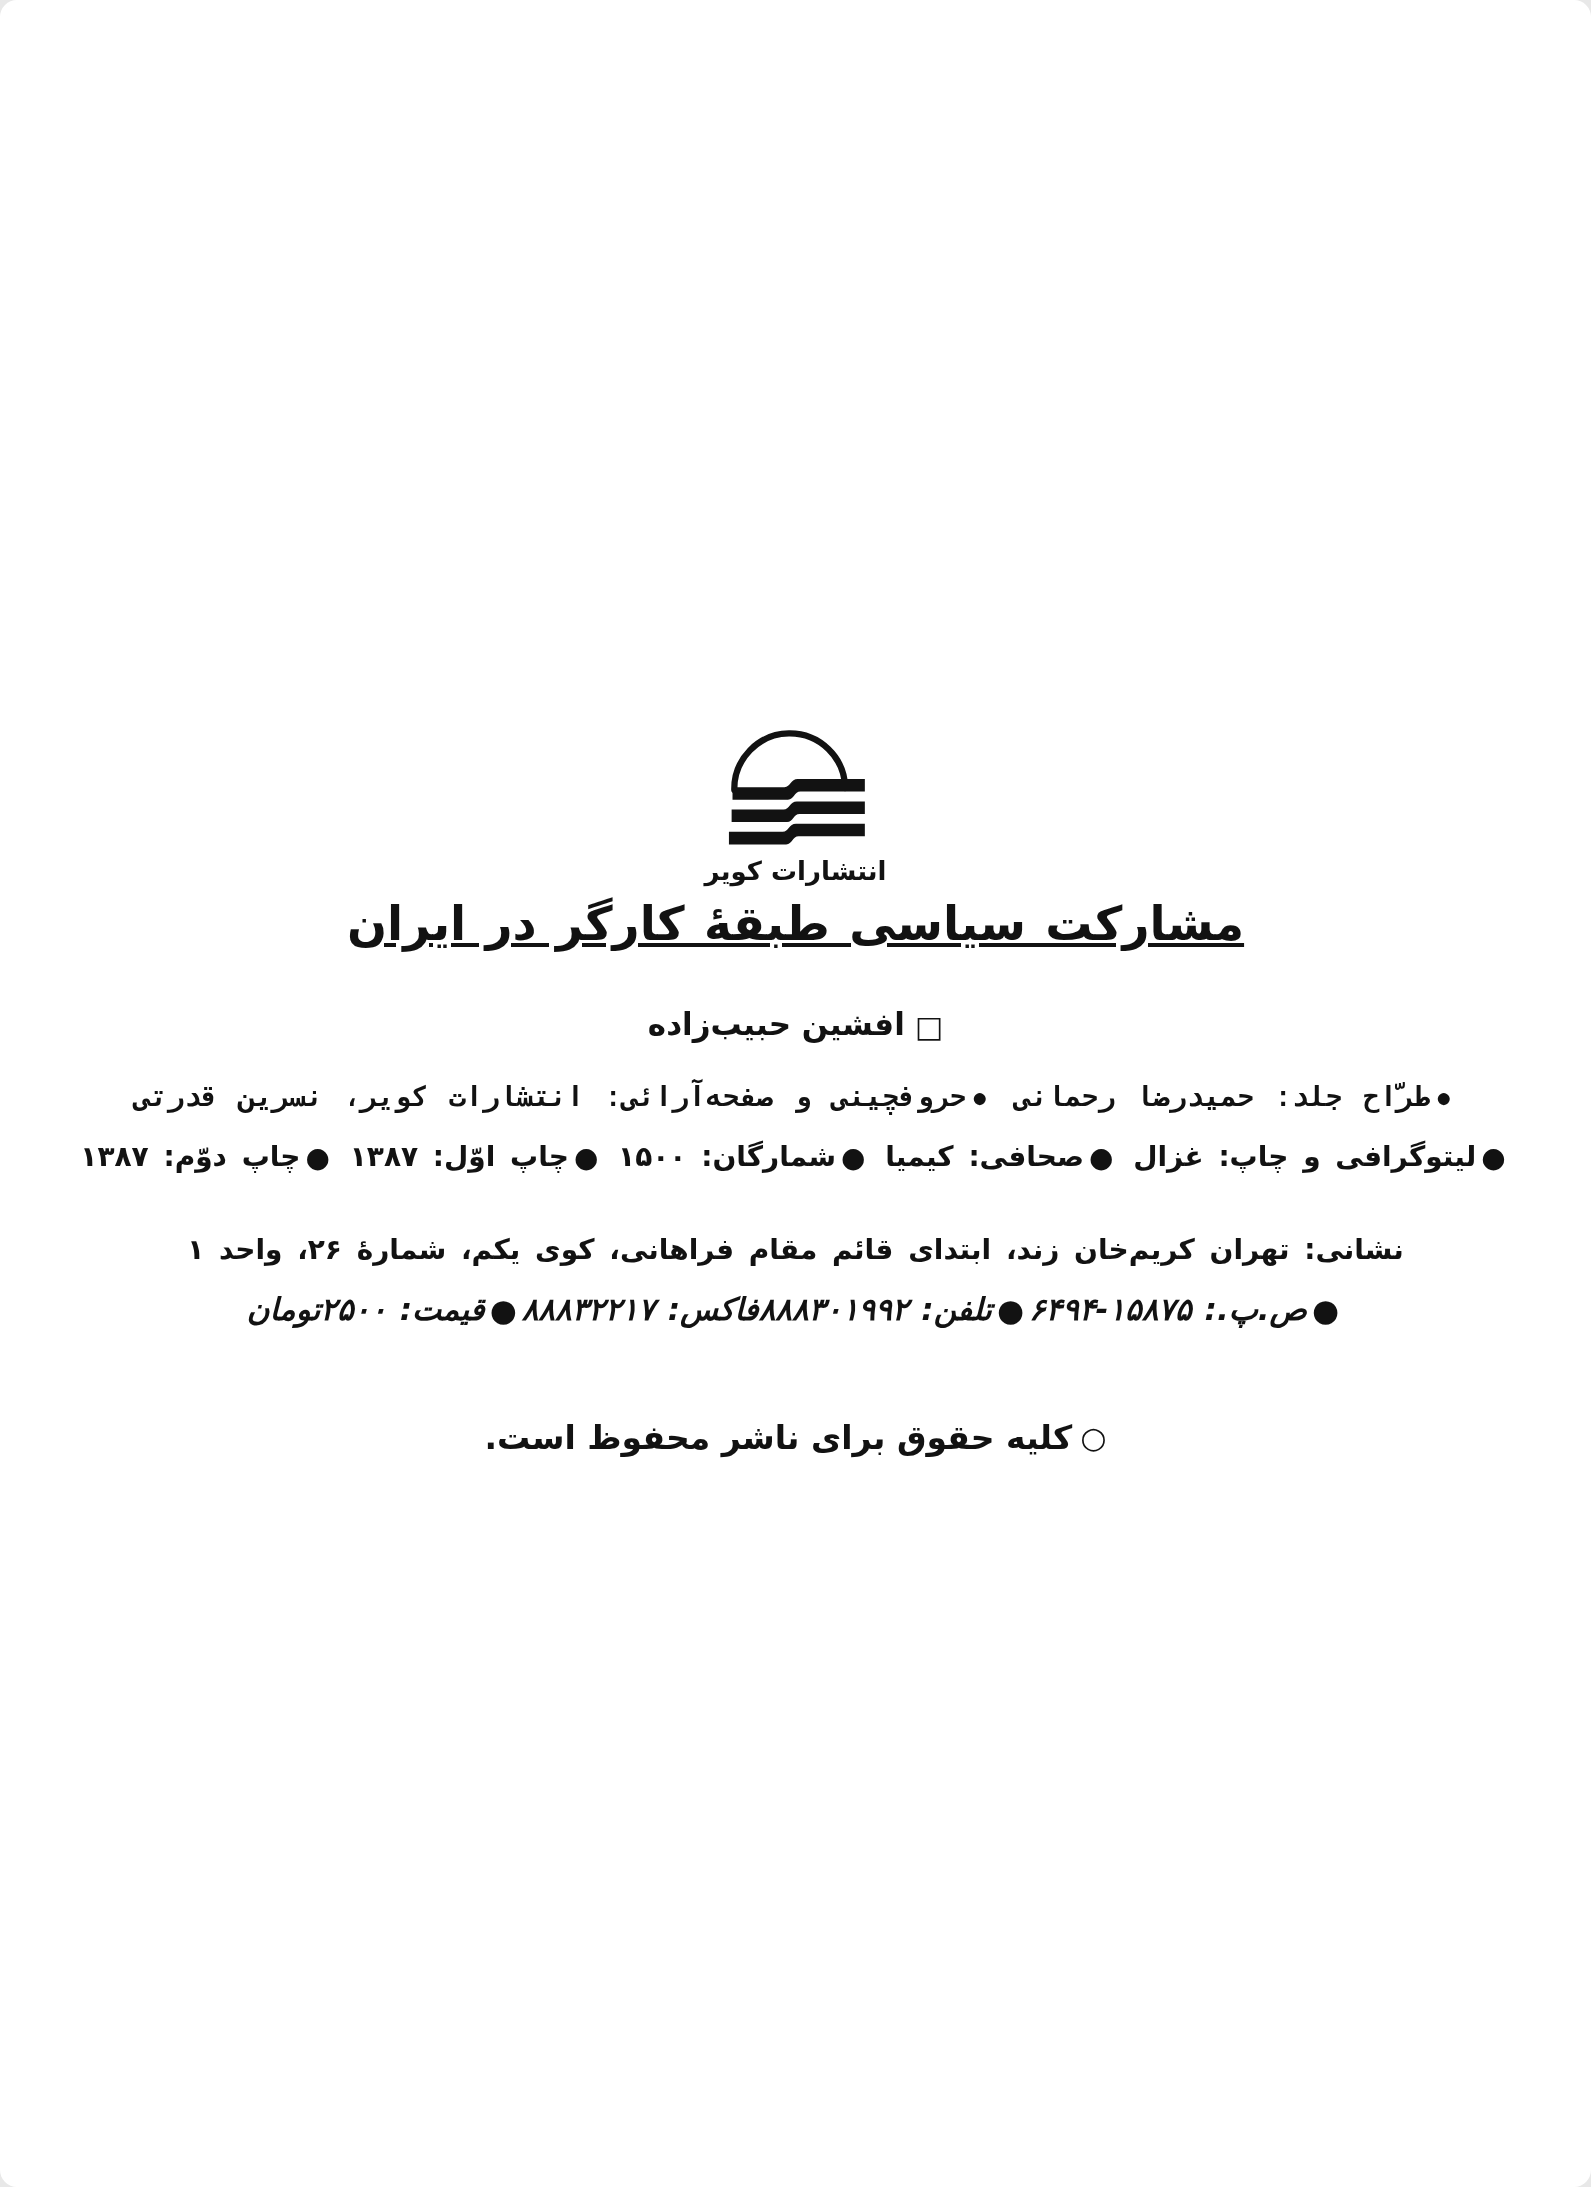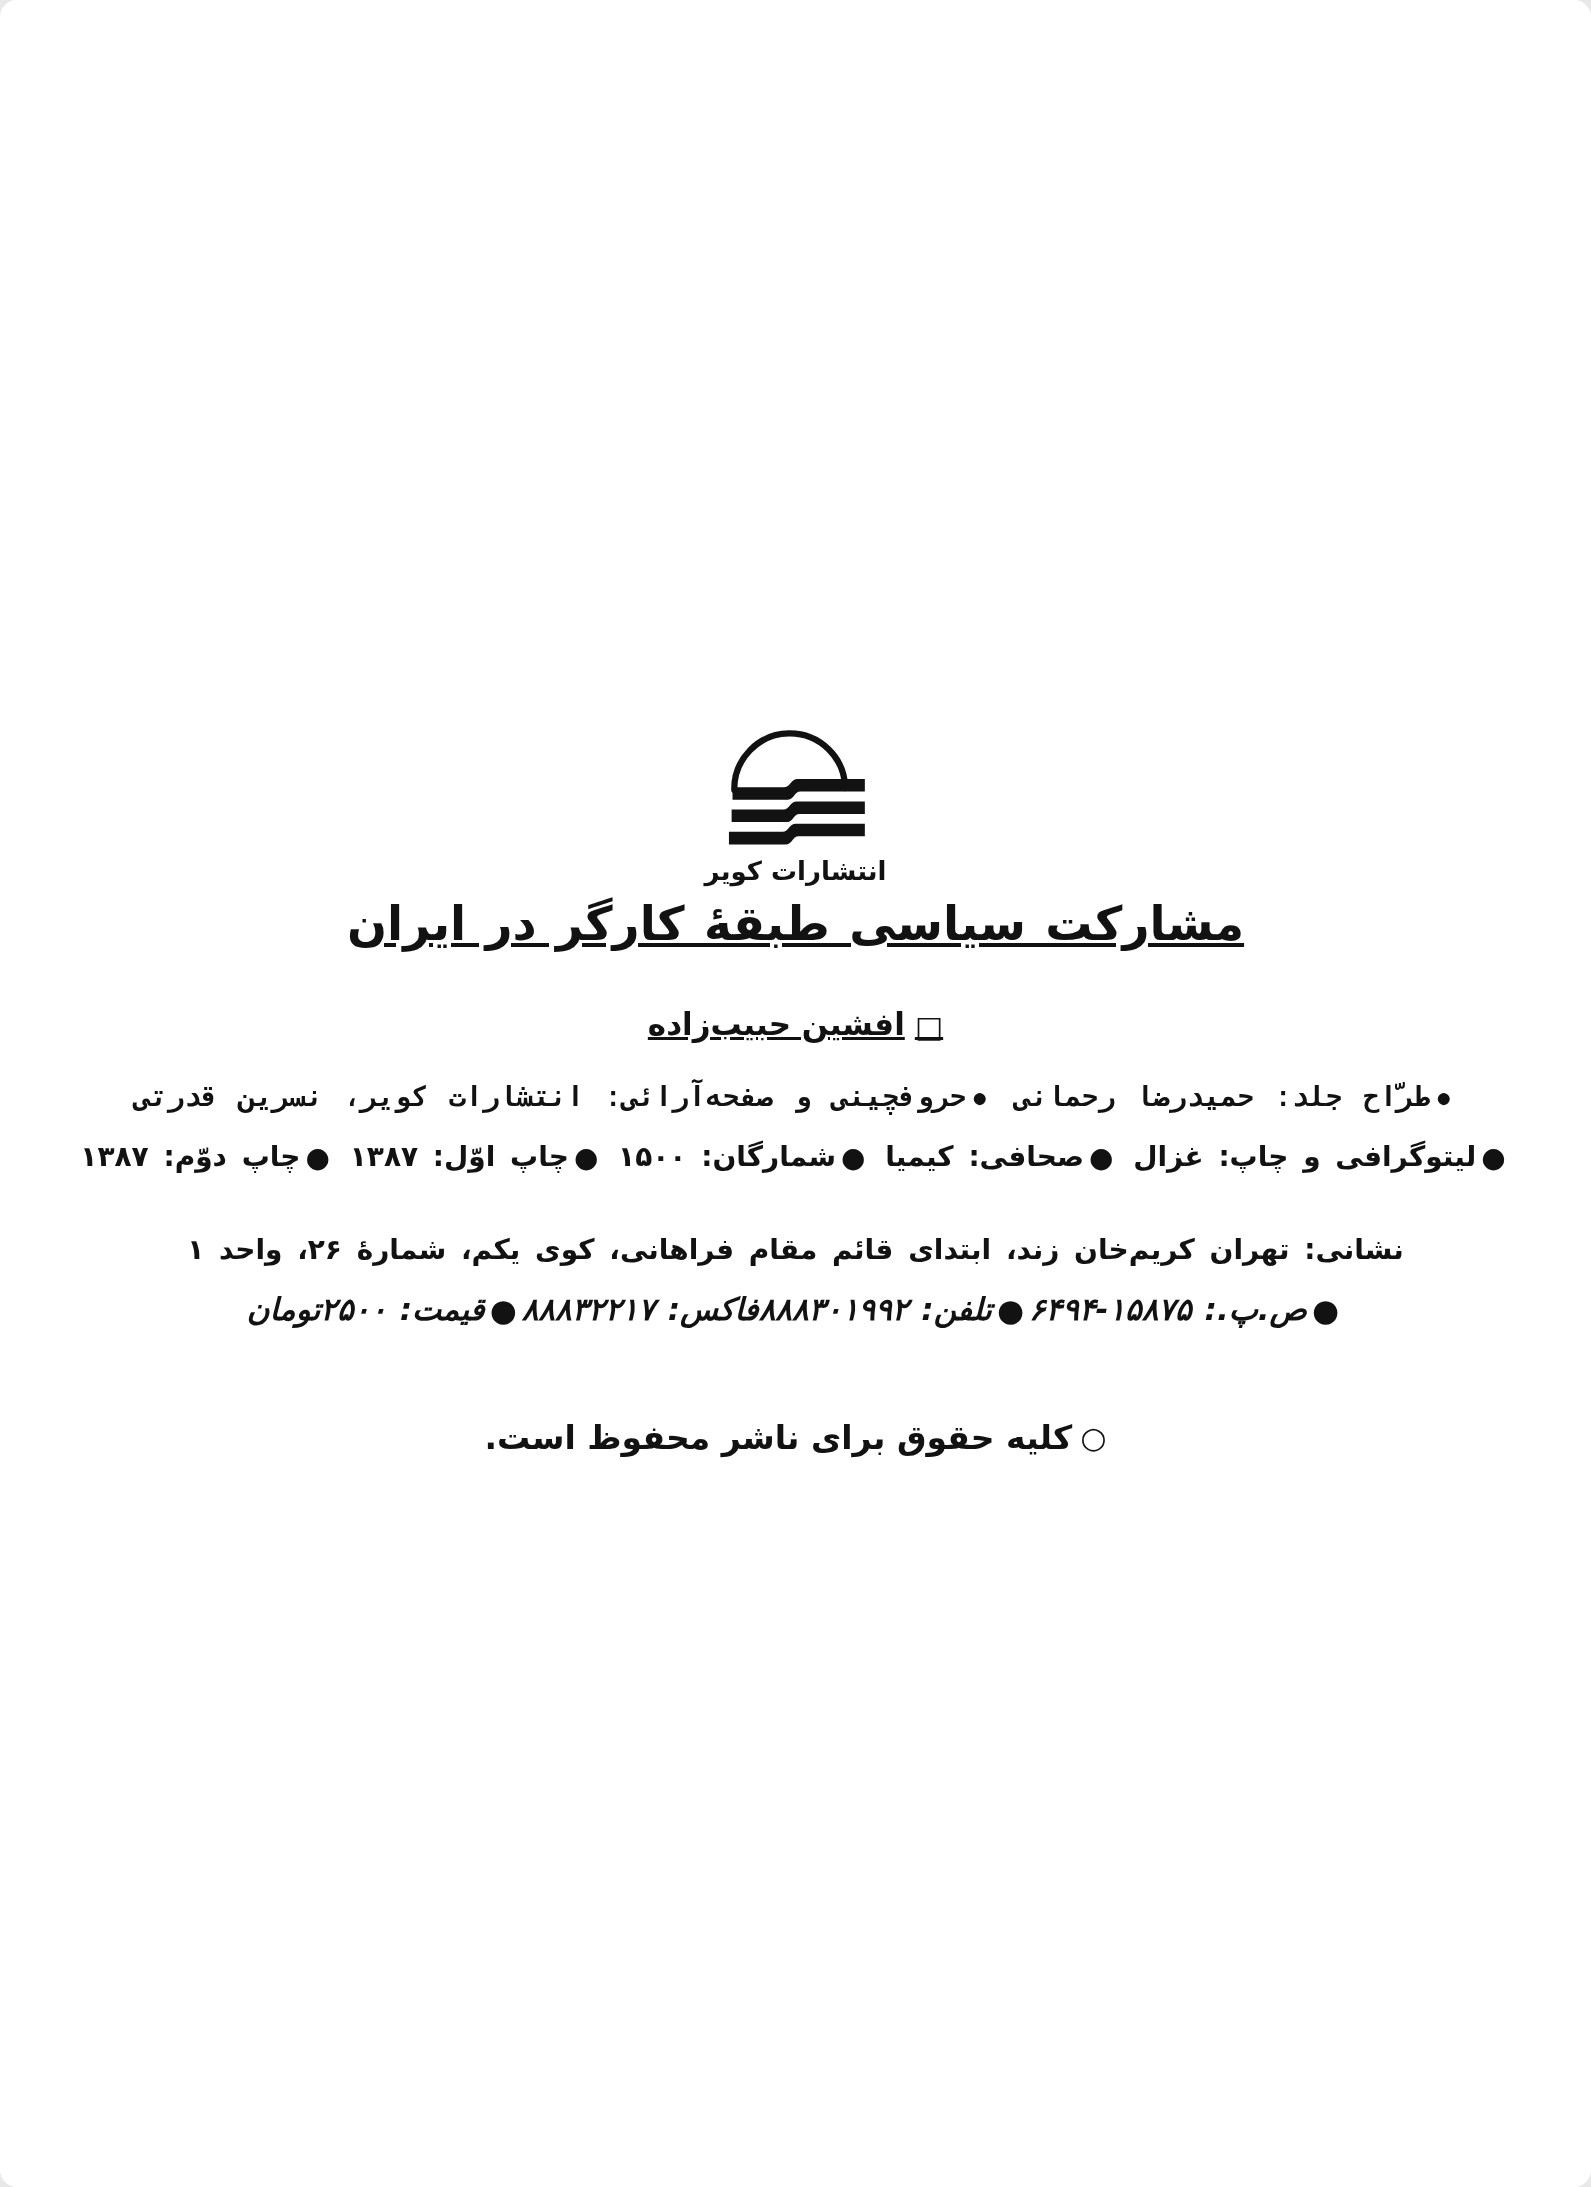--- a/index.html
+++ b/index.html
@@ -47,21 +47,20 @@
     font-size: 47px;
     font-weight: bold;
     word-spacing: 3px;
     text-decoration: underline;
   }
   .author-line {
     top: 1006px;
     direction: rtl;
     font-size: 31px;
     font-weight: bold;
-    text-decoration: underline;
   }
   .author-line .sq-marker {
     font-size: 30px;
     vertical-align: -2px;
     margin-left: 10px;
     font-weight: normal;
   }
   
   .col-line {
     direction: rtl;

